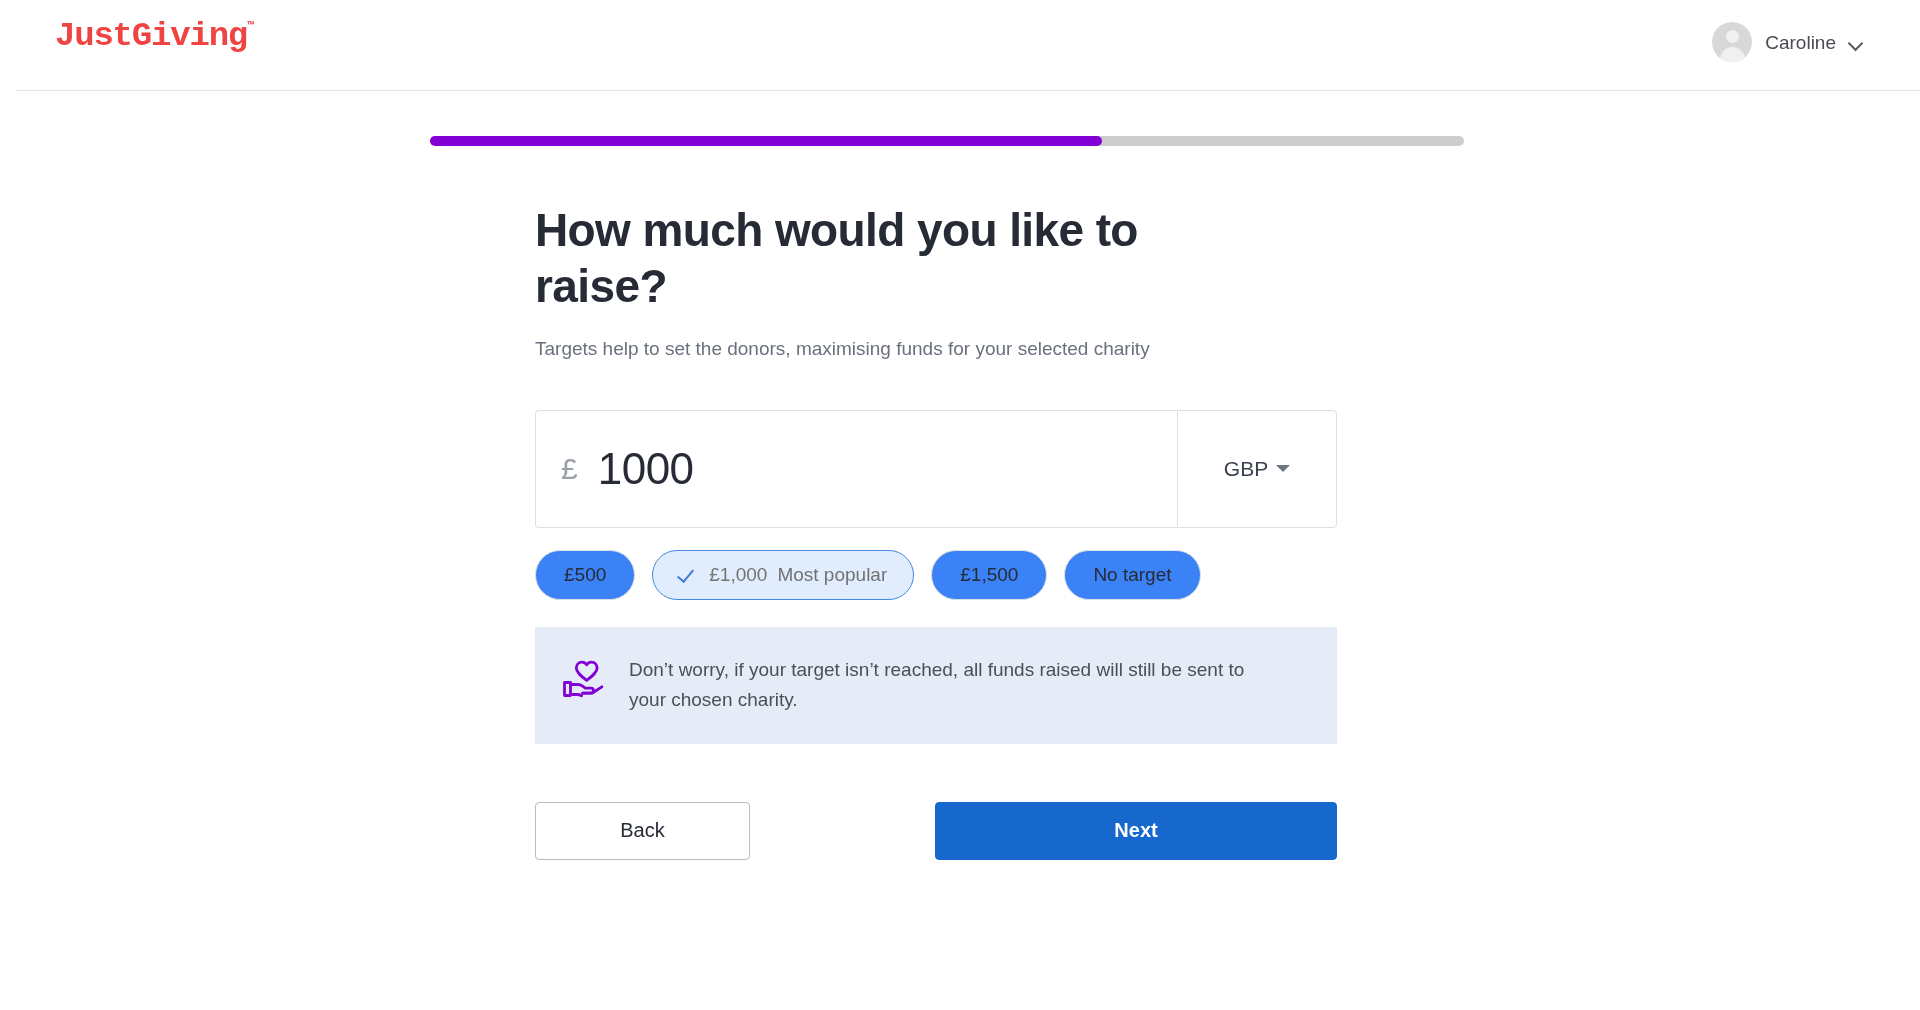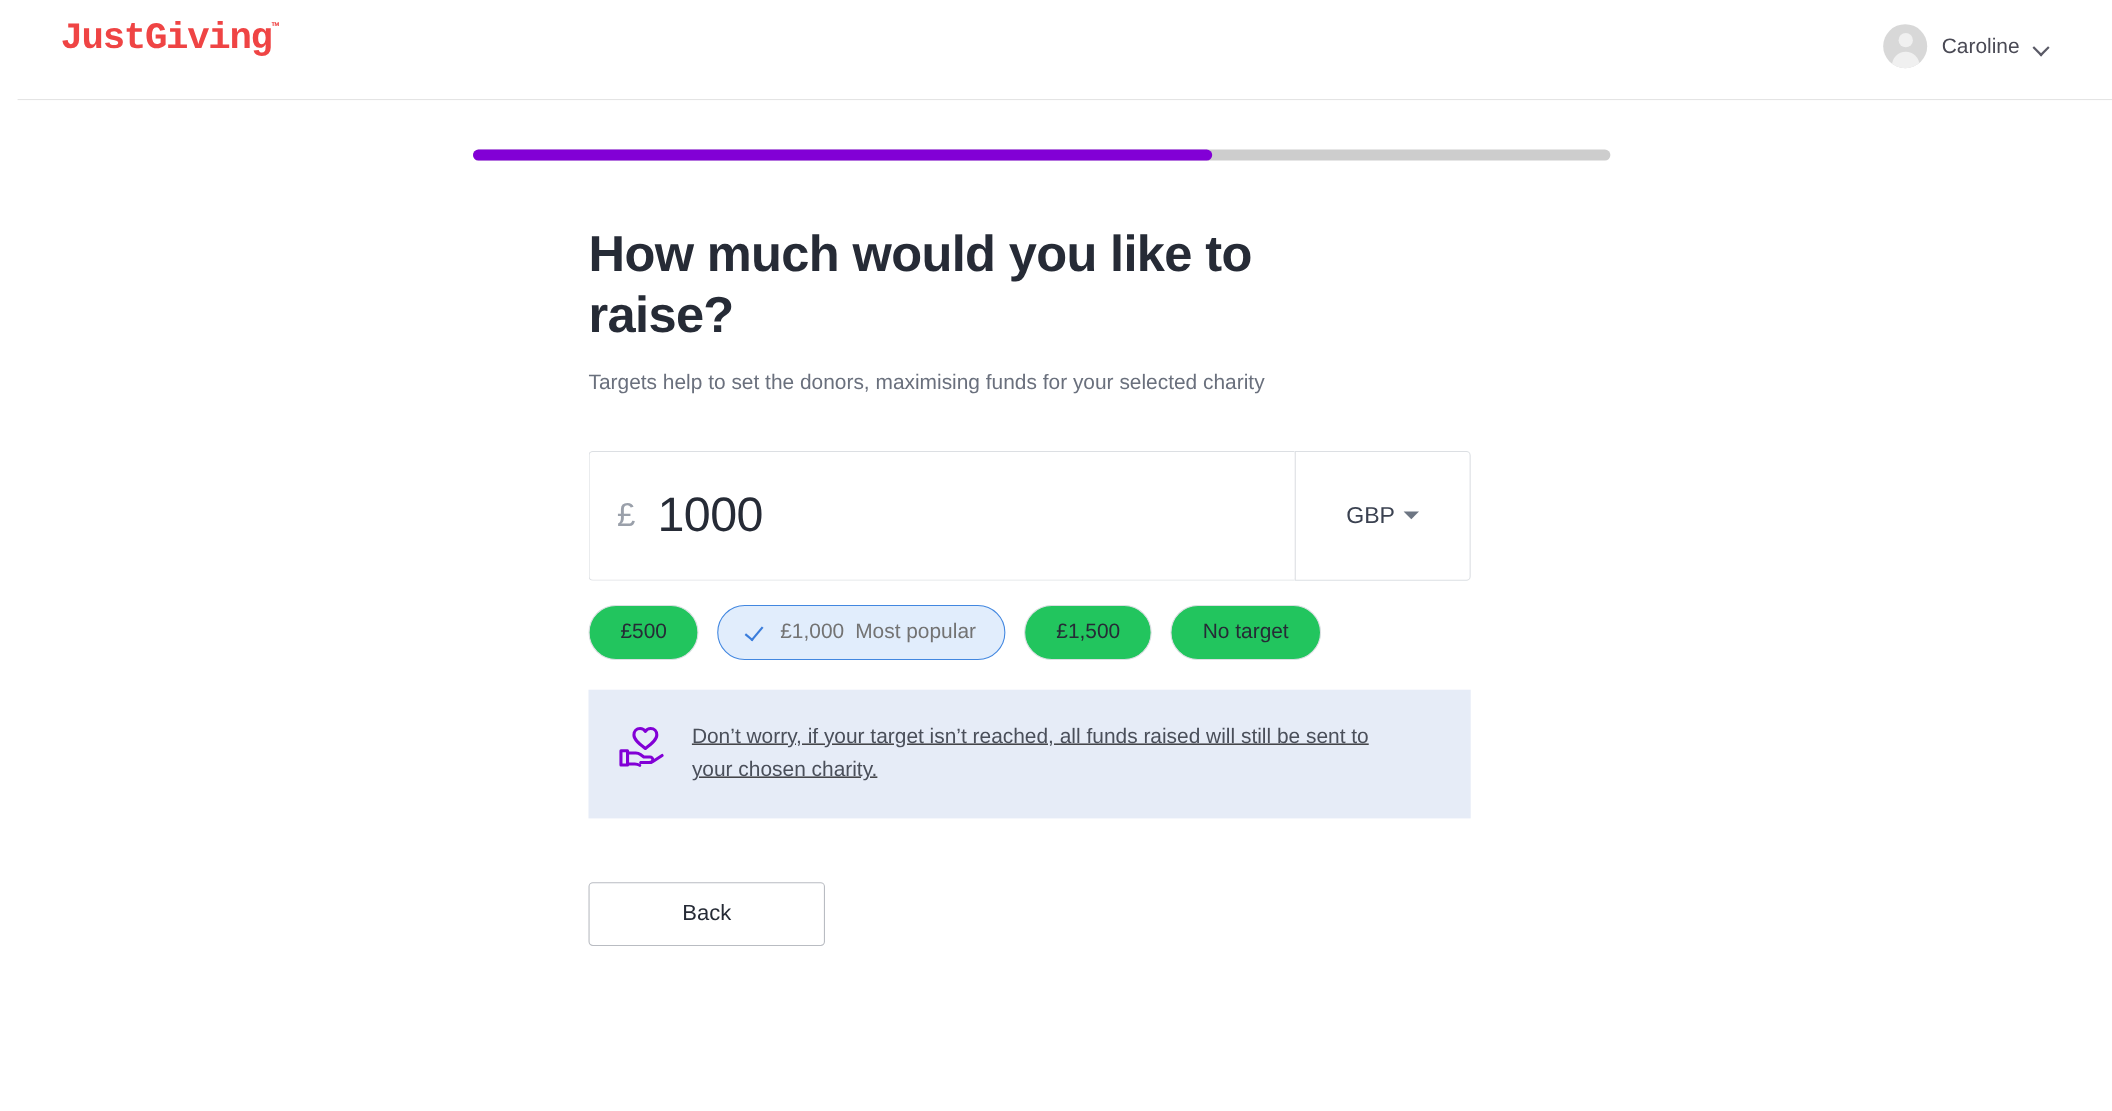--- a/index.html
+++ b/index.html
@@ -200,21 +200,21 @@
   
   .chips {
     margin-top: 22px;
     display: flex;
     gap: 17px;
   }
   .chip {
     height: 50px;
     border-radius: 25px;
     border: 1px solid #dcdfe3;
-    background: #22c55e;
+    background: #3b82f6;
     display: flex;
     align-items: center;
     justify-content: center;
     gap: 12px;
     padding: 0 28px;
     font-size: 19px;
     color: #262b36;
     cursor: pointer;
     box-sizing: border-box;
     white-space: nowrap;
@@ -245,21 +245,20 @@
   .banner {
     margin-top: 27px;
     width: 802px;
     background: #e6ecf7;
     box-sizing: border-box;
     padding: 28px 30px 28px 26px;
     display: flex;
     align-items: flex-start;
     gap: 22px;
     min-height: 116px;
-    text-decoration: underline;
   }
   .banner-icon { flex: none; margin-top: 3px; }
   .banner-text {
     font-size: 19px;
     color: #4a4f5a;
     line-height: 1.6;
     max-width: 640px;
   }
 
   
@@ -359,15 +358,18 @@
         <path d="M9.5 36.5h6.6c1.6 0 3.1.4 4.5 1.2" stroke="#8200d6" stroke-width="2.8" stroke-linecap="round" stroke-linejoin="round"></path>
       </svg>
     </span>
     <span class="banner-text">Don’t worry, if your target isn’t reached, all funds raised will still be sent to your chosen charity.</span>
   </div>
 
   <div class="actions">
     <div class="btn btn-back">
       <span>Back</span>
     </div>
+    <div class="btn btn-next">
+      <span>Next</span>
+    </div>
   </div>
 
 </div>
 
 </body></html>

